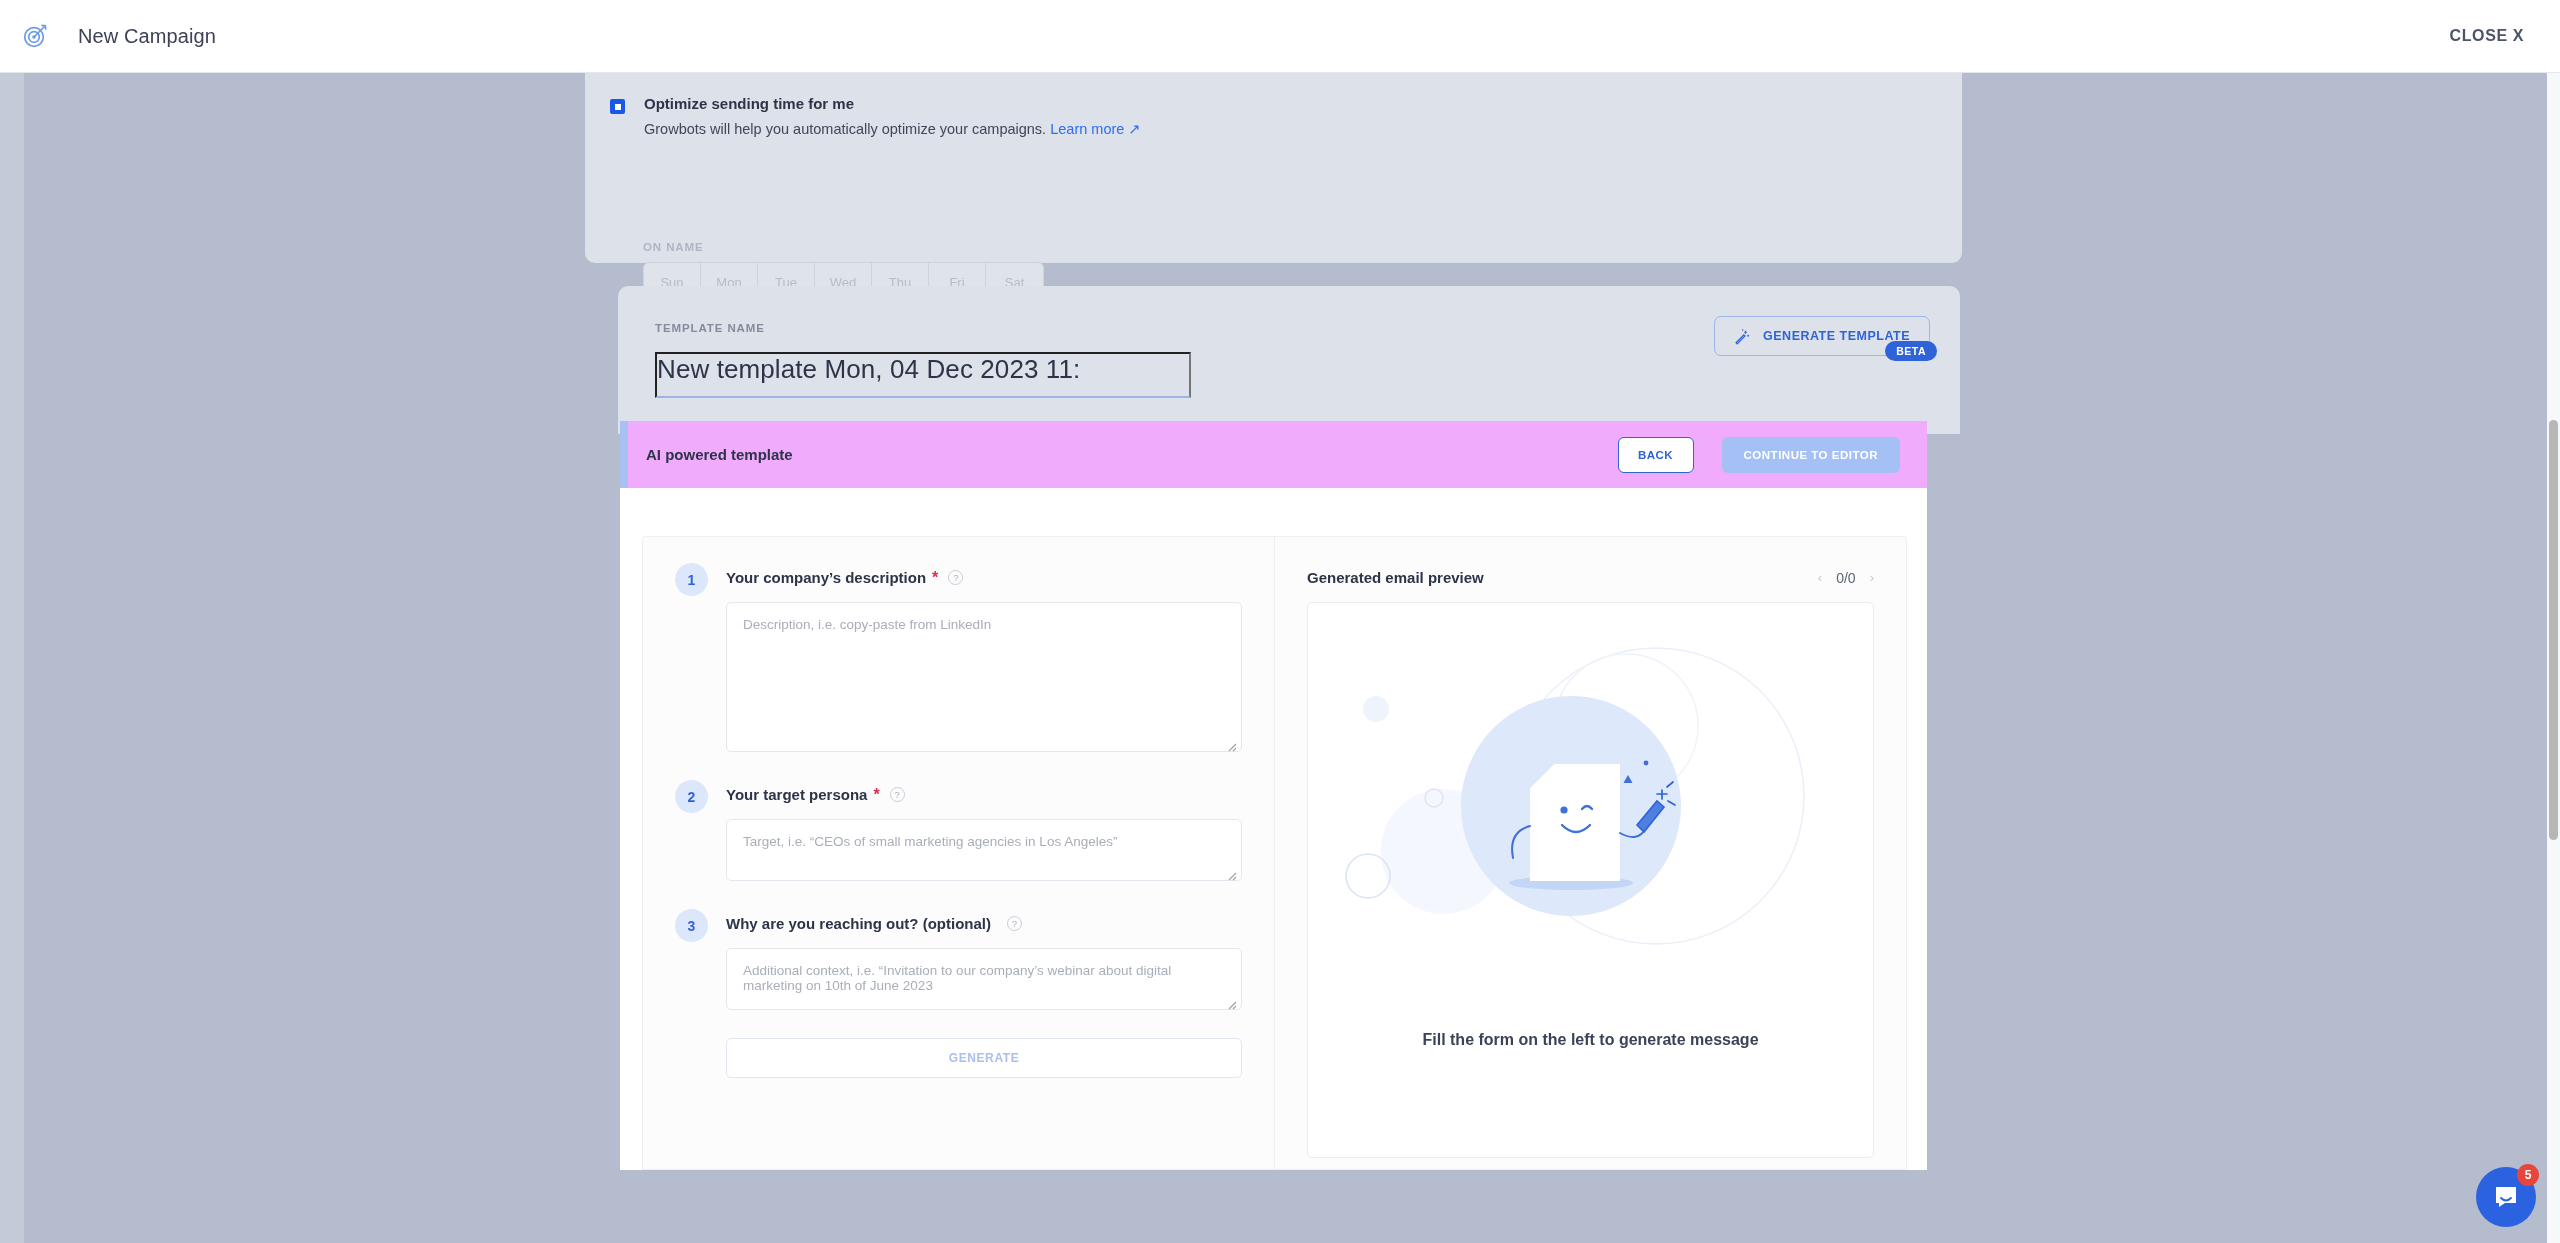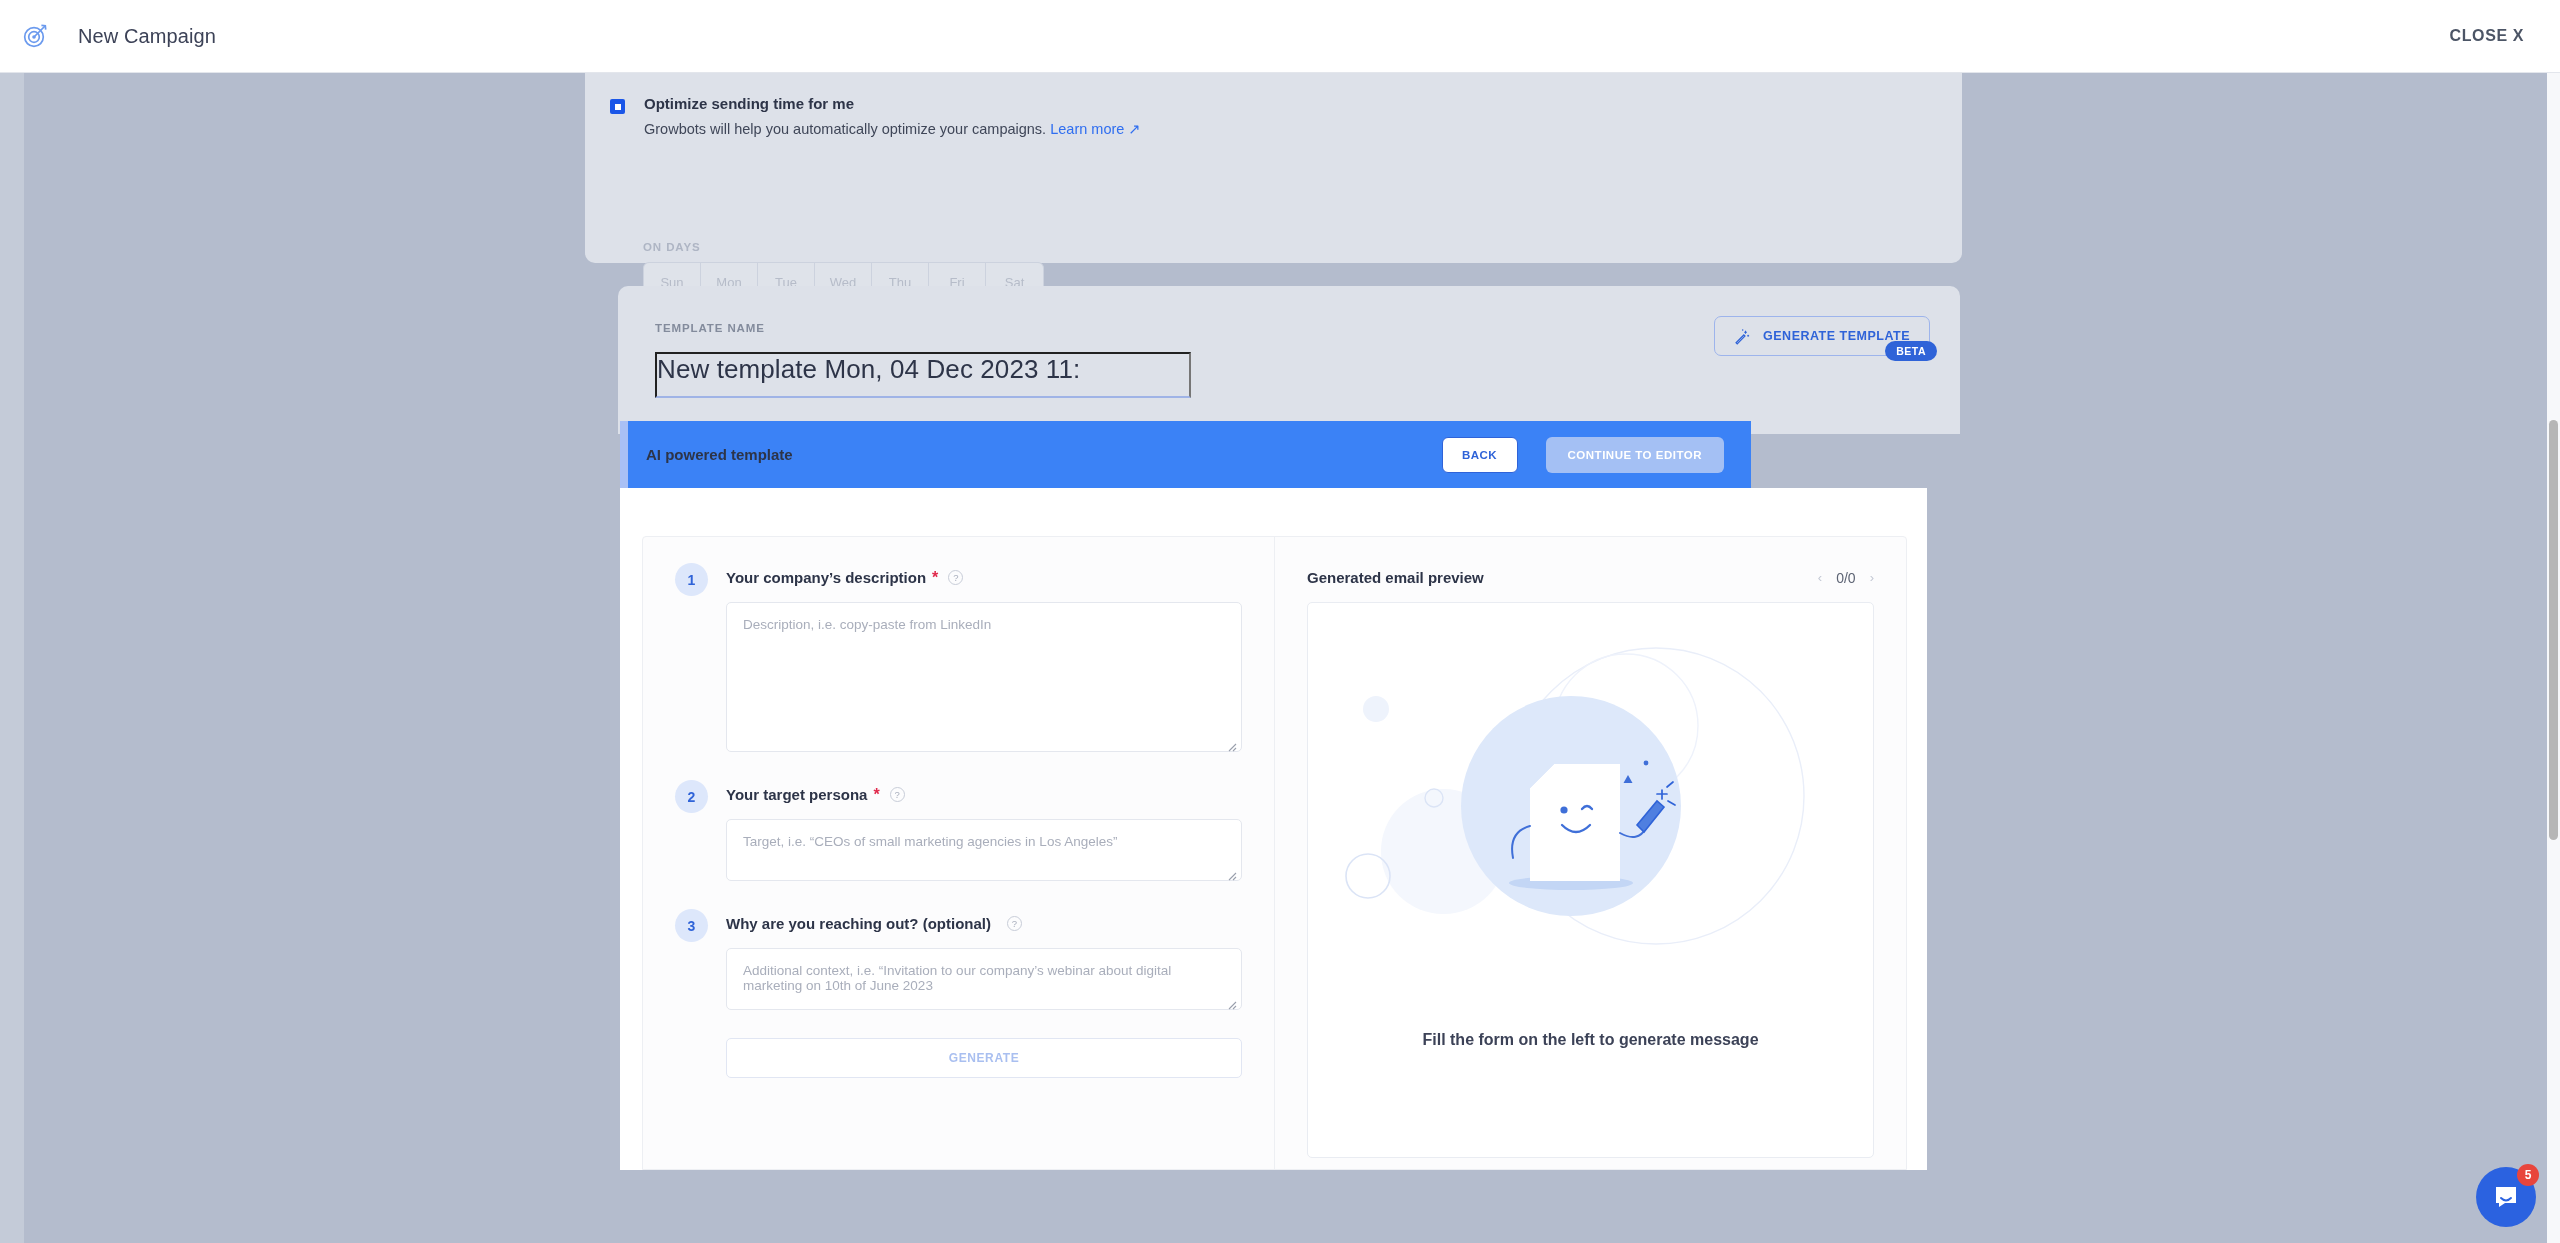--- a/index.html
+++ b/index.html
@@ -128,22 +128,22 @@
   .beta-badge {
     position: absolute; top: 55px; right: 23px;
     background: #2f63d8; color: #fff;
     font-size: 10.5px; font-weight: 700; letter-spacing: .5px;
     padding: 4px 11px; border-radius: 10px;
   }
 
   
   .ai-bar {
     position: absolute; top: 421px; left: 620px;
-    width: 1131px; height: 67px;
-    background: #3b82f6;
+    width: 1307px; height: 67px;
+    background: #f0abfc;
     z-index: 12;
     display: flex; align-items: center;
   }
   .ai-stripe {
     position: absolute; top: 421px; left: 620px;
     width: 8px; height: 67px; background: #a9c0f5; z-index: 13;
   }
   .ai-bar .ai-title {
     margin-left: 26px; font-size: 15px; font-weight: 700; color: #2d3448;
   }
@@ -291,21 +291,21 @@
         <div class="opt-sub">
           <span>Growbots will help you automatically optimize your campaigns.</span>
           <a href="#">Learn more ↗</a>
         </div>
       </div>
     </div>
 
     <div class="fieldrow">
 
       <div style="margin-left:33px;">
-        <div class="flabel">ON DAYS</div>
+        <div class="flabel">ON NAME</div>
         <div class="days">
           <div class="day">Sun</div>
           <div class="day">Mon</div>
           <div class="day">Tue</div>
           <div class="day">Wed</div>
           <div class="day">Thu</div>
           <div class="day">Fri</div>
           <div class="day">Sat</div>
         </div>
       </div>

